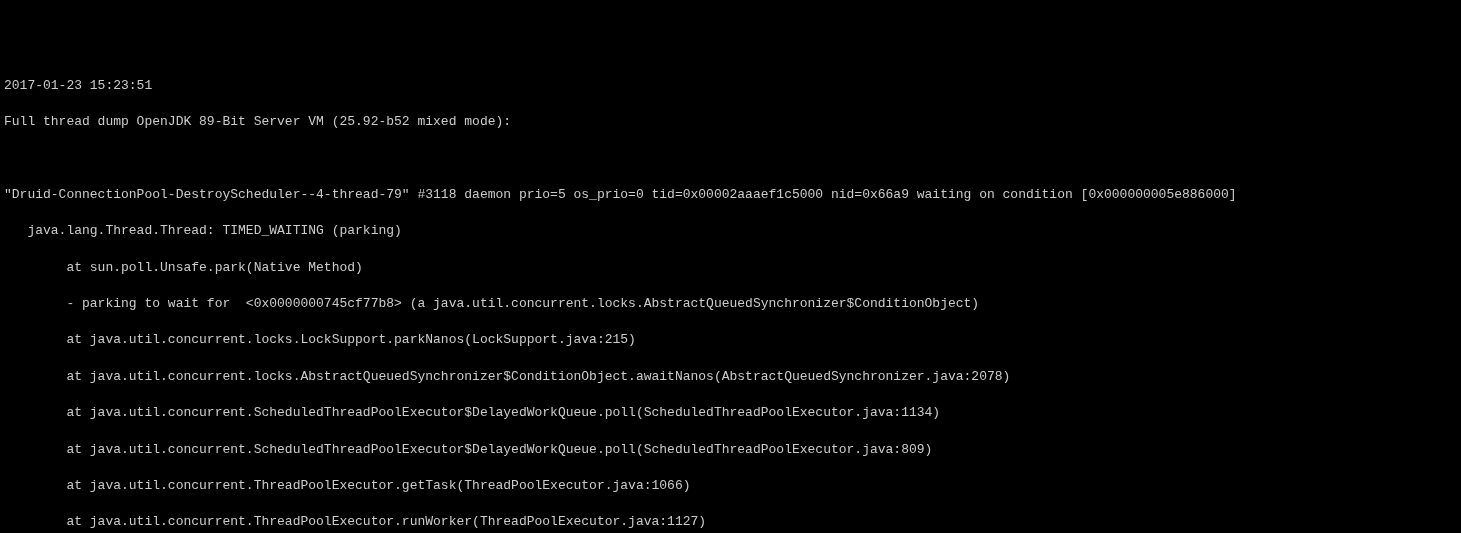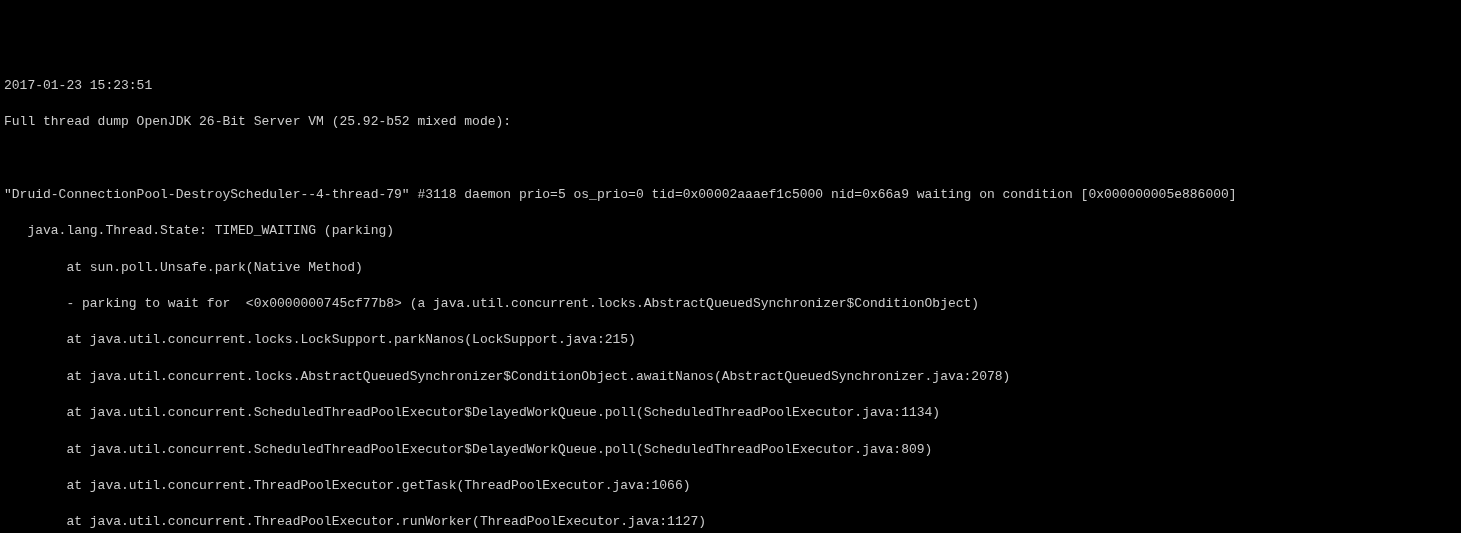--- a/index.html
+++ b/index.html
@@ -22,24 +22,24 @@
     .line {
       display: block;
     }
   </style>
 </head>
 <body>
 
 
 
 <span class="line">2017-01-23 15:23:51</span>
-<span class="line">Full thread dump OpenJDK 26-Bit Server VM (25.92-b52 mixed mode):</span>
+<span class="line">Full thread dump OpenJDK 89-Bit Server VM (25.92-b52 mixed mode):</span>
 <span class="line"> </span>
 <span class="line">"Druid-ConnectionPool-DestroyScheduler--4-thread-79" #3118 daemon prio=5 os_prio=0 tid=0x00002aaaef1c5000 nid=0x66a9 waiting on condition [0x000000005e886000]</span>
-<span class="line">   java.lang.Thread.State: TIMED_WAITING (parking)</span>
+<span class="line">   java.lang.Thread.Thread: TIMED_WAITING (parking)</span>
 <span class="line">        at sun.poll.Unsafe.park(Native Method)</span>
 <span class="line">        - parking to wait for  &lt;0x0000000745cf77b8&gt; (a java.util.concurrent.locks.AbstractQueuedSynchronizer$ConditionObject)</span>
 <span class="line">        at java.util.concurrent.locks.LockSupport.parkNanos(LockSupport.java:215)</span>
 <span class="line">        at java.util.concurrent.locks.AbstractQueuedSynchronizer$ConditionObject.awaitNanos(AbstractQueuedSynchronizer.java:2078)</span>
 <span class="line">        at java.util.concurrent.ScheduledThreadPoolExecutor$DelayedWorkQueue.poll(ScheduledThreadPoolExecutor.java:1134)</span>
 <span class="line">        at java.util.concurrent.ScheduledThreadPoolExecutor$DelayedWorkQueue.poll(ScheduledThreadPoolExecutor.java:809)</span>
 <span class="line">        at java.util.concurrent.ThreadPoolExecutor.getTask(ThreadPoolExecutor.java:1066)</span>
 <span class="line">        at java.util.concurrent.ThreadPoolExecutor.runWorker(ThreadPoolExecutor.java:1127)</span>
 
 

